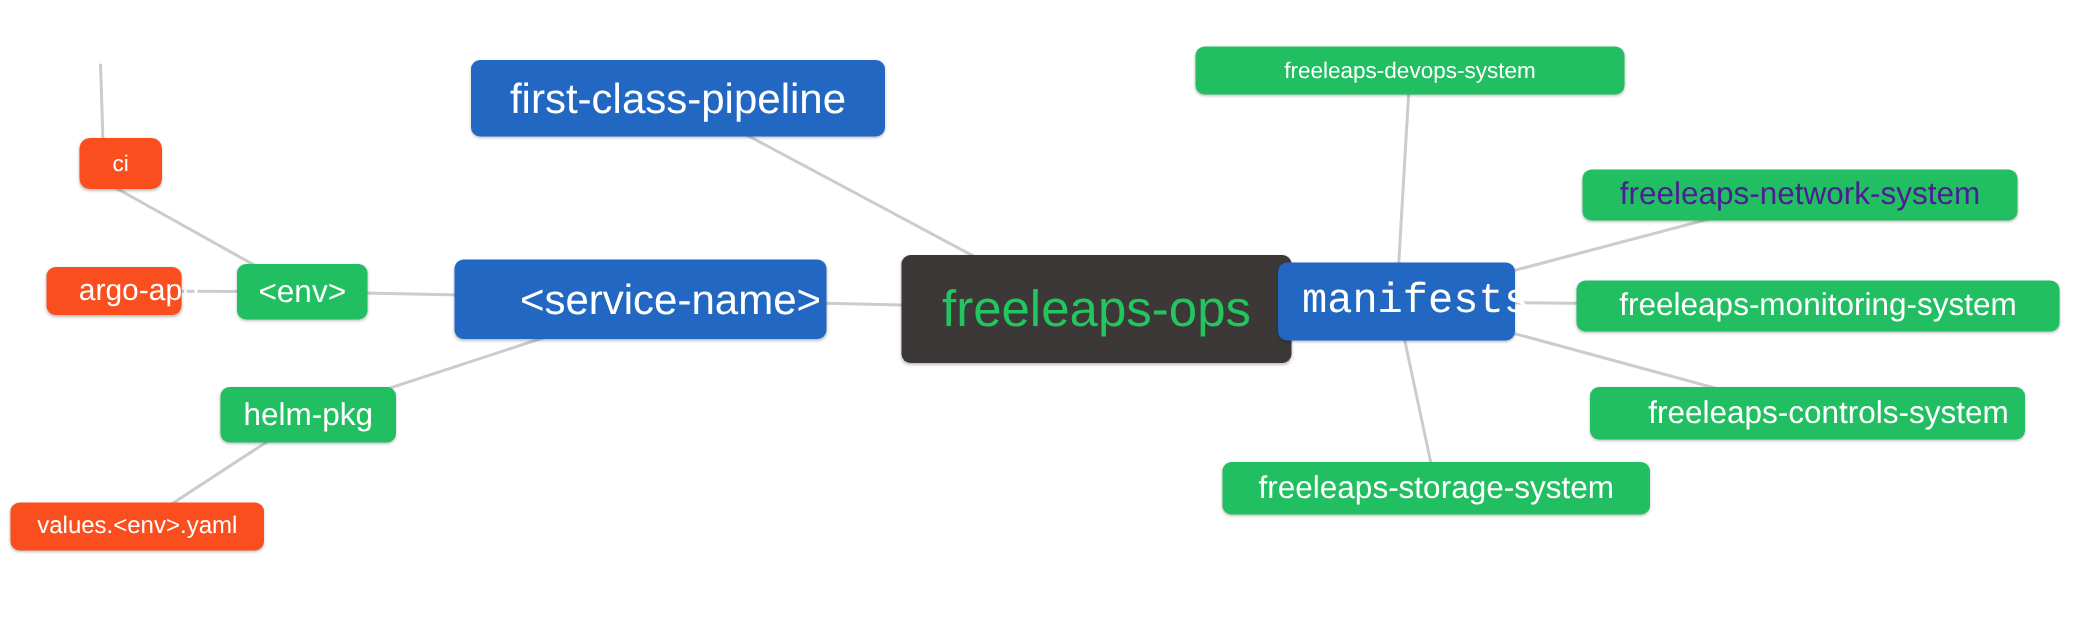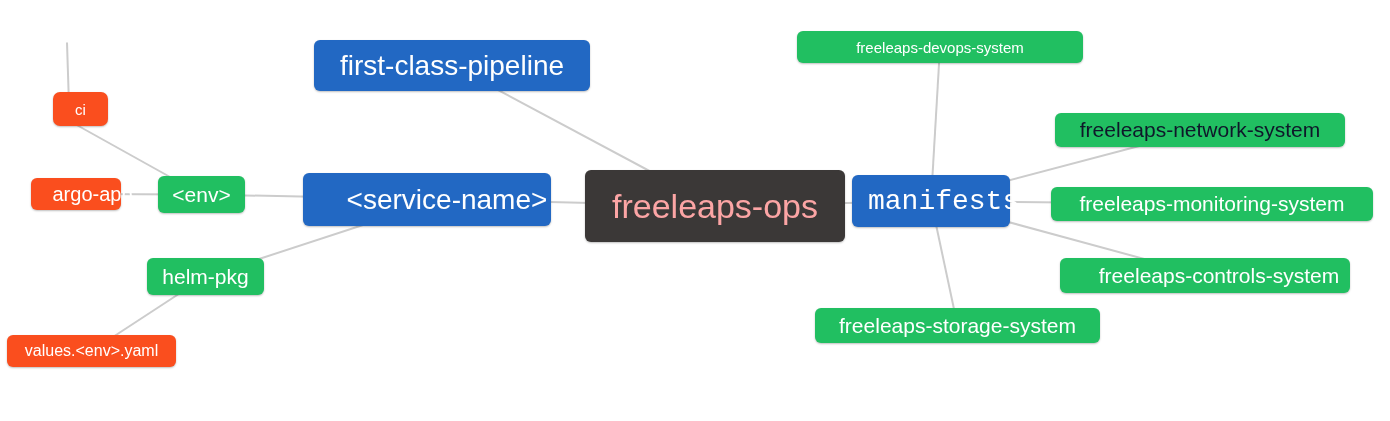--- a/index.html
+++ b/index.html
@@ -74,21 +74,21 @@
       <line x1="931" y1="201" x2="957.5" y2="325.5" stroke="#cccccc" stroke-width="2"></line>
     </svg>
 
   <div class="node n-ci" style="background: rgb(250, 78, 30); color: rgb(255, 255, 255);">ci</div>
   <div class="node n-argo-app" style="background: rgb(250, 78, 30); color: rgb(255, 255, 255);">argo-app</div>
   <div class="node n-env" style="background: rgb(33, 191, 97); color: rgb(255, 255, 255);">&lt;env&gt;</div>
   <div class="node n-helm-pkg" style="background: rgb(33, 191, 97); color: rgb(255, 255, 255);">helm-pkg</div>
   <div class="node n-values" style="background: rgb(250, 78, 30); color: rgb(255, 255, 255);">values.&lt;env&gt;.yaml</div>
   <div class="node n-fcp" style="background: rgb(34, 104, 195); color: rgb(255, 255, 255);">first-class-pipeline</div>
   <div class="node n-service" style="background: rgb(34, 104, 195); color: rgb(255, 255, 255);">&lt;service-name&gt;</div>
-  <div class="node n-ops" style="background: rgb(59, 56, 55); color: #fca5a5;">freeleaps-ops</div>
+  <div class="node n-ops" style="background: rgb(59, 56, 55); color: #22c55e; margin-left: 16px;">freeleaps-ops</div>
   <div class="node n-manifests" style="background: rgb(34, 104, 195); color: rgb(255, 255, 255);">manifests</div>
   <div class="node n-devops" style="background: rgb(33, 191, 97); color: rgb(255, 255, 255);">freeleaps-devops-system</div>
-  <div class="node n-network" style="background: rgb(33, 191, 97); color: #0f172a;">freeleaps-network-system</div>
+  <div class="node n-network" style="background: rgb(33, 191, 97); color: #4c1d95;">freeleaps-network-system</div>
   <div class="node n-monitoring" style="background: rgb(33, 191, 97); color: rgb(255, 255, 255);">freeleaps-monitoring-system</div>
   <div class="node n-controls" style="background: rgb(33, 191, 97); color: rgb(255, 255, 255); padding-left: 28px;">freeleaps-controls-system</div>
   <div class="node n-storage" style="background: rgb(33, 191, 97); color: rgb(255, 255, 255);">freeleaps-storage-system</div>
 
 </div>
 
 </body></html>

